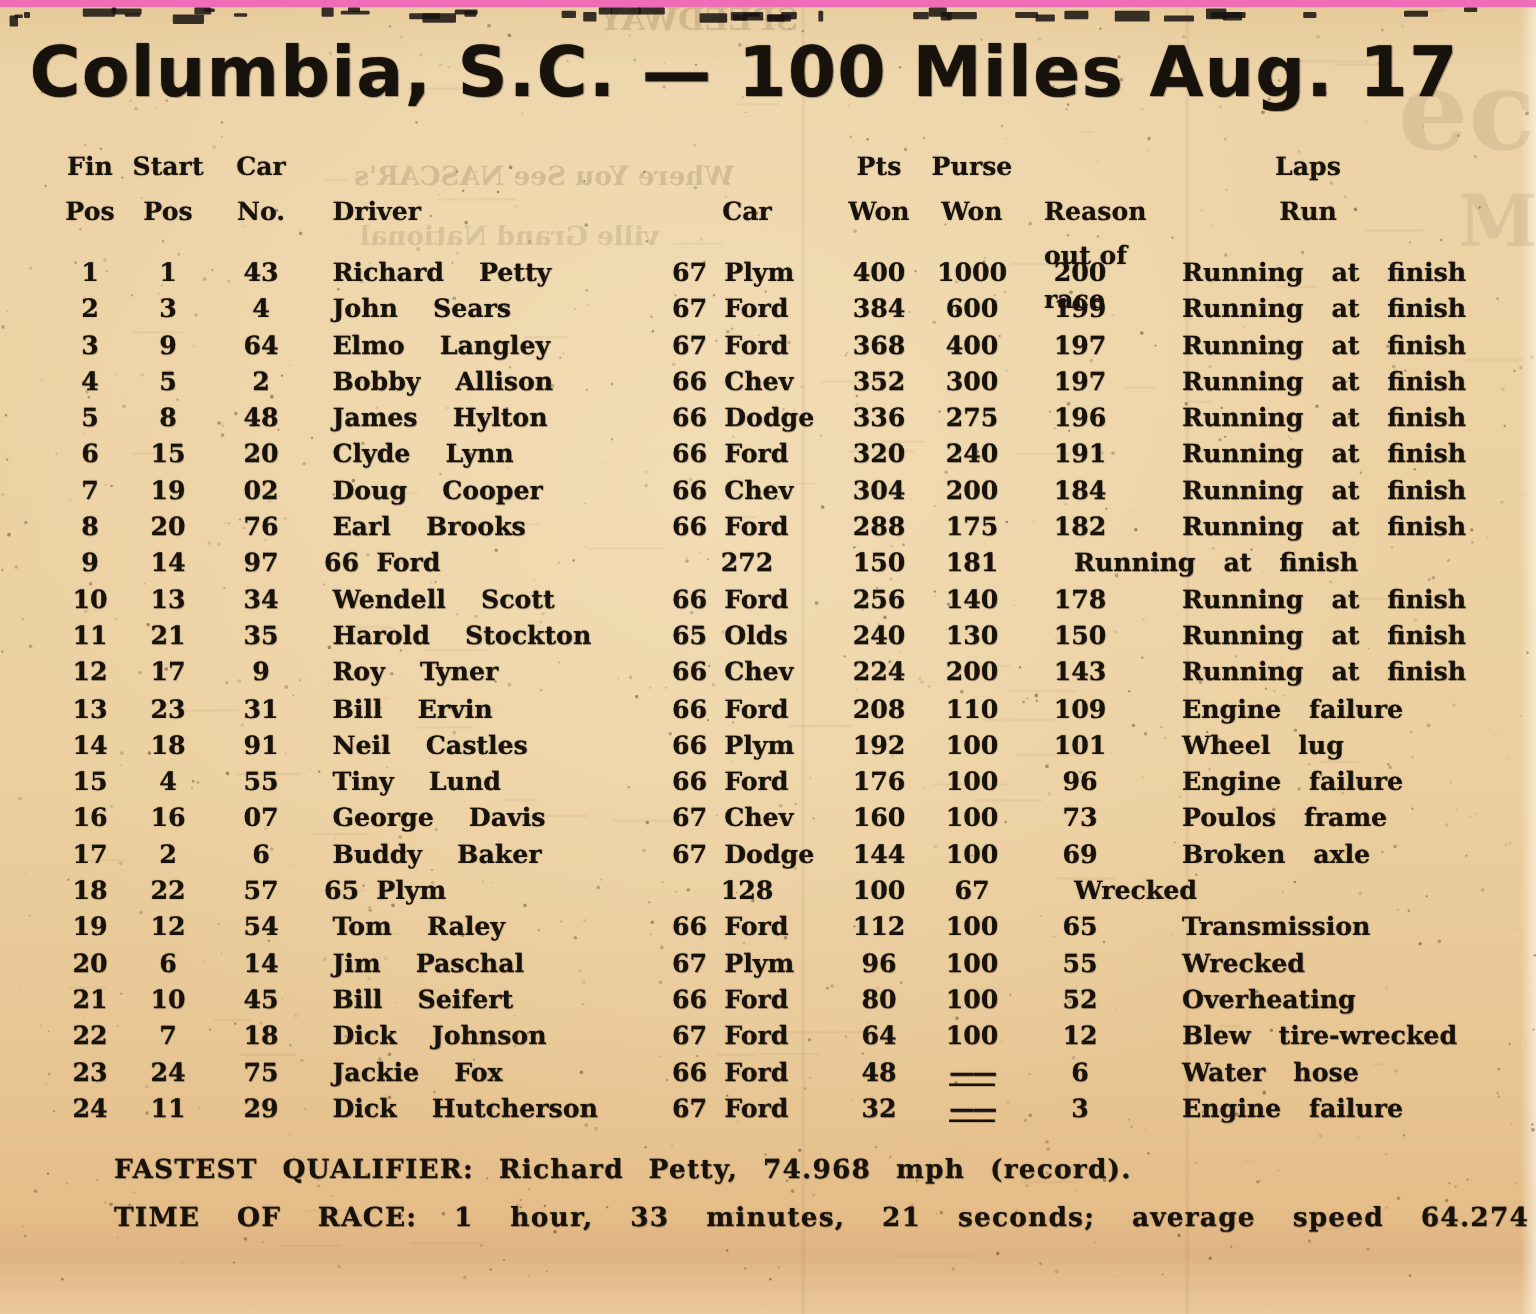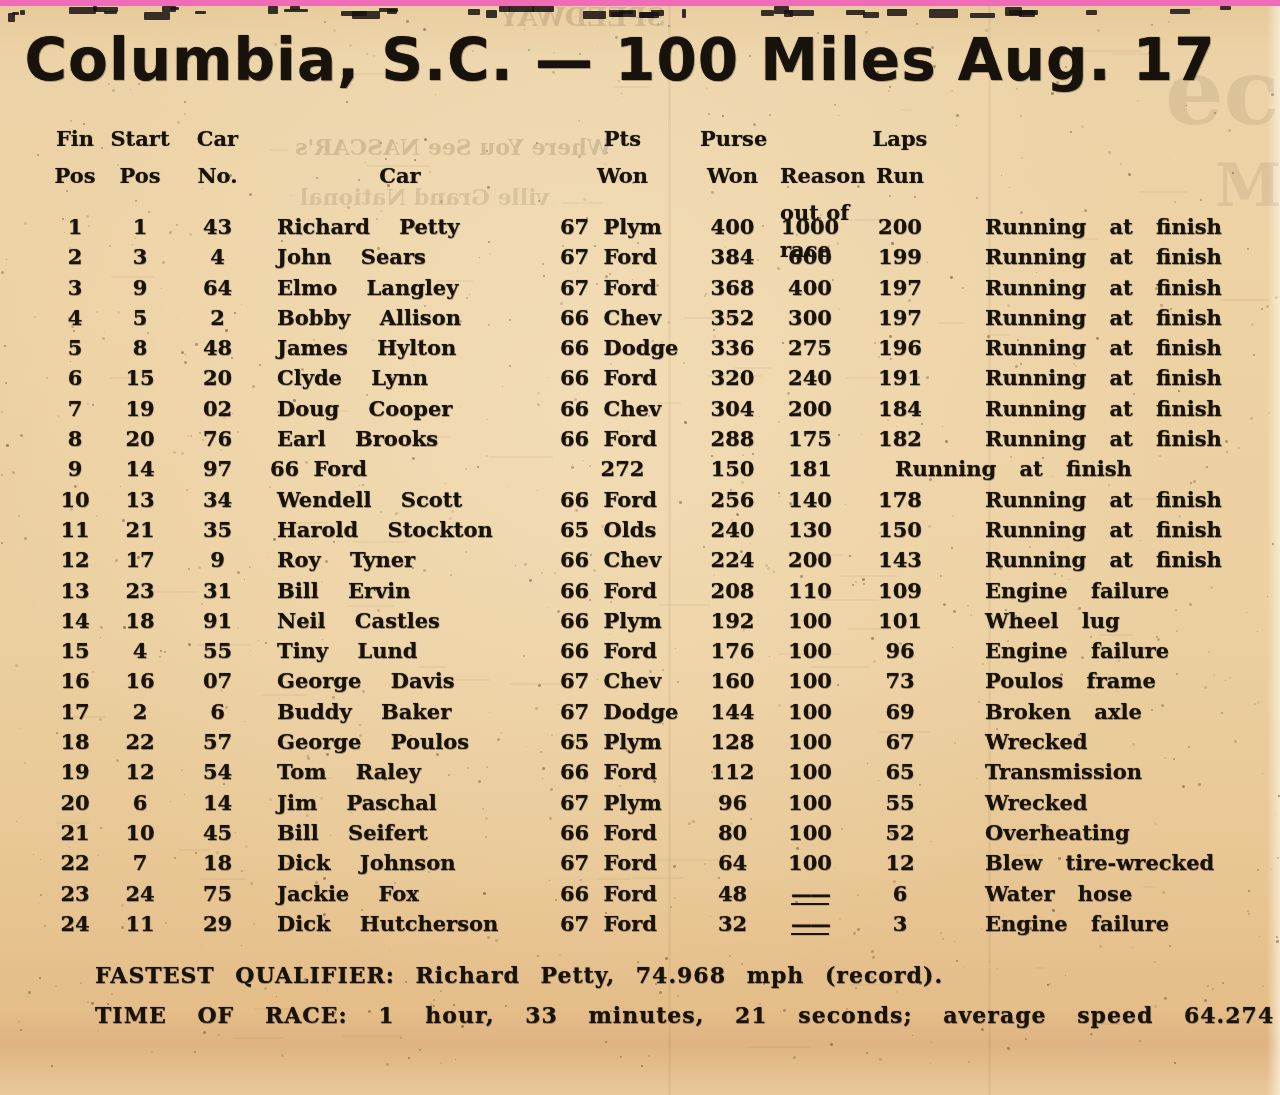--- a/index.html
+++ b/index.html
@@ -956,20 +956,24 @@
             <div class="h2">Pos</div>
           </div>
         <div class="hcell">
           <div class="h1">Start</div>
             <div class="h2">Pos</div>
           </div>
         <div class="hcell">
           <div class="h1">Car</div>
             <div class="h2">No.</div>
           </div>
+        <div class="hcell left pad22">
+          <div class="h1"></div>
+            <div class="h2">Driver</div>
+          </div>
         <div class="hcell">
           <div class="h1"></div>
             <div class="h2">Car</div>
           </div>
         <div class="hcell">
           <div class="h1">Pts</div>
             <div class="h2">Won</div>
           </div>
         <div class="hcell">
           <div class="h1">Purse</div>
@@ -1186,21 +1190,20 @@
     <span class="cell c5">144</span>
     <span class="cell c6">100</span>
     <span class="cell c7">69</span>
     <span class="cell c8">Broken axle</span>
   </div>
 
   <div class="trow">
     <span class="cell c0">18</span>
     <span class="cell c1">22</span>
     <span class="cell c2">57</span>
-    <span class="cell c3">George Poulos</span>
     <span class="cell c4">65 Plym</span>
     <span class="cell c5">128</span>
     <span class="cell c6">100</span>
     <span class="cell c7">67</span>
     <span class="cell c8">Wrecked</span>
   </div>
 
   <div class="trow">
     <span class="cell c0">19</span>
     <span class="cell c1">12</span>

